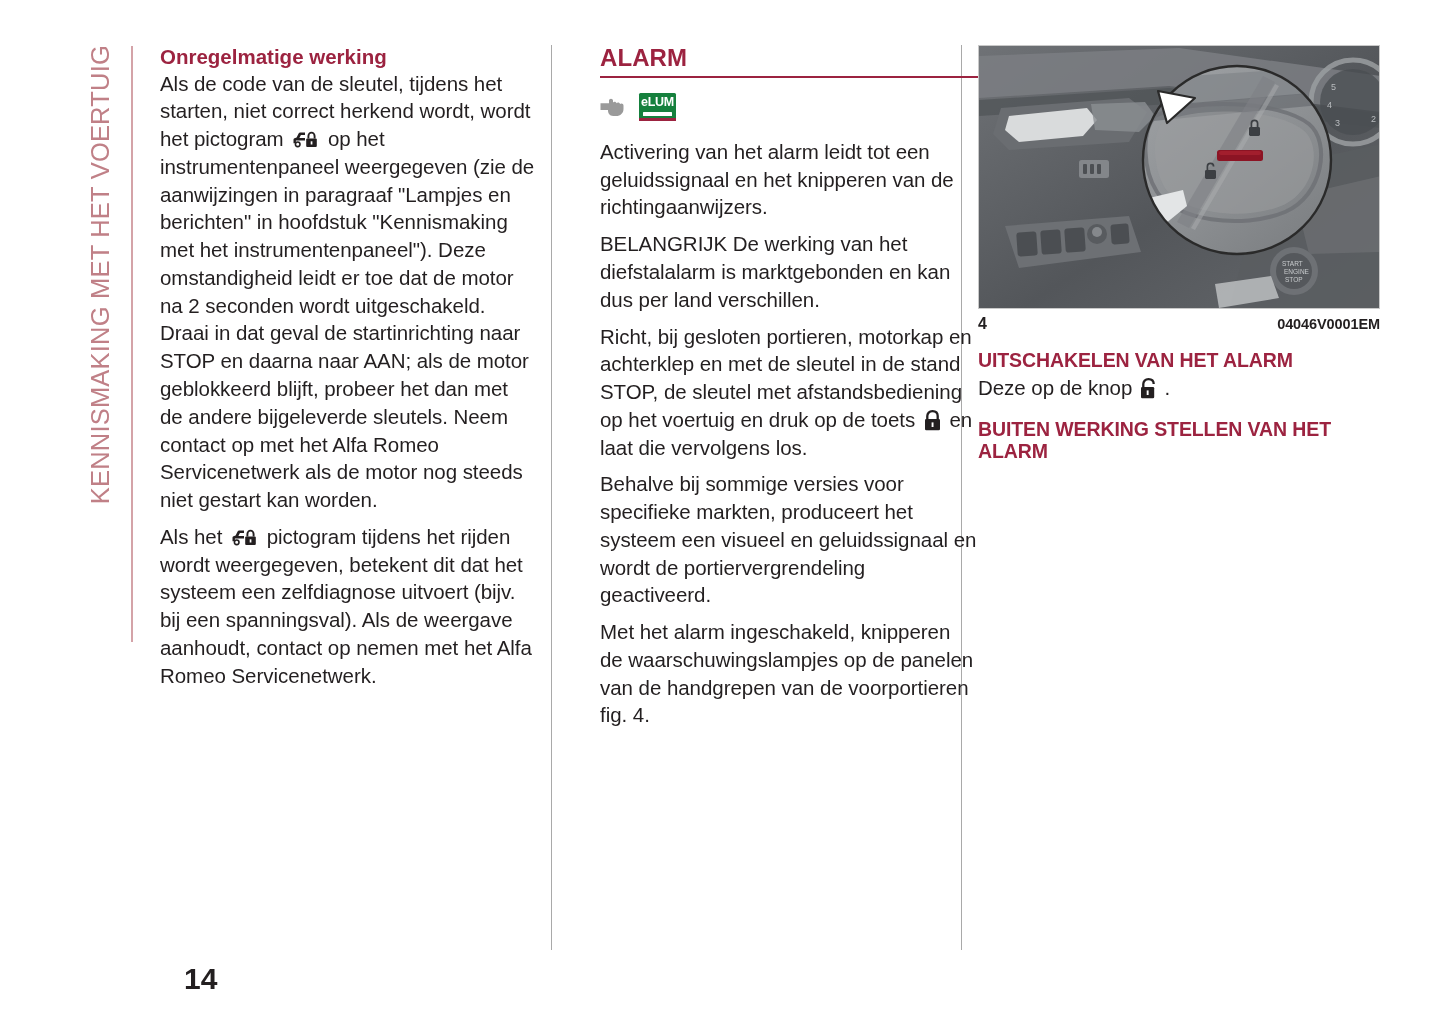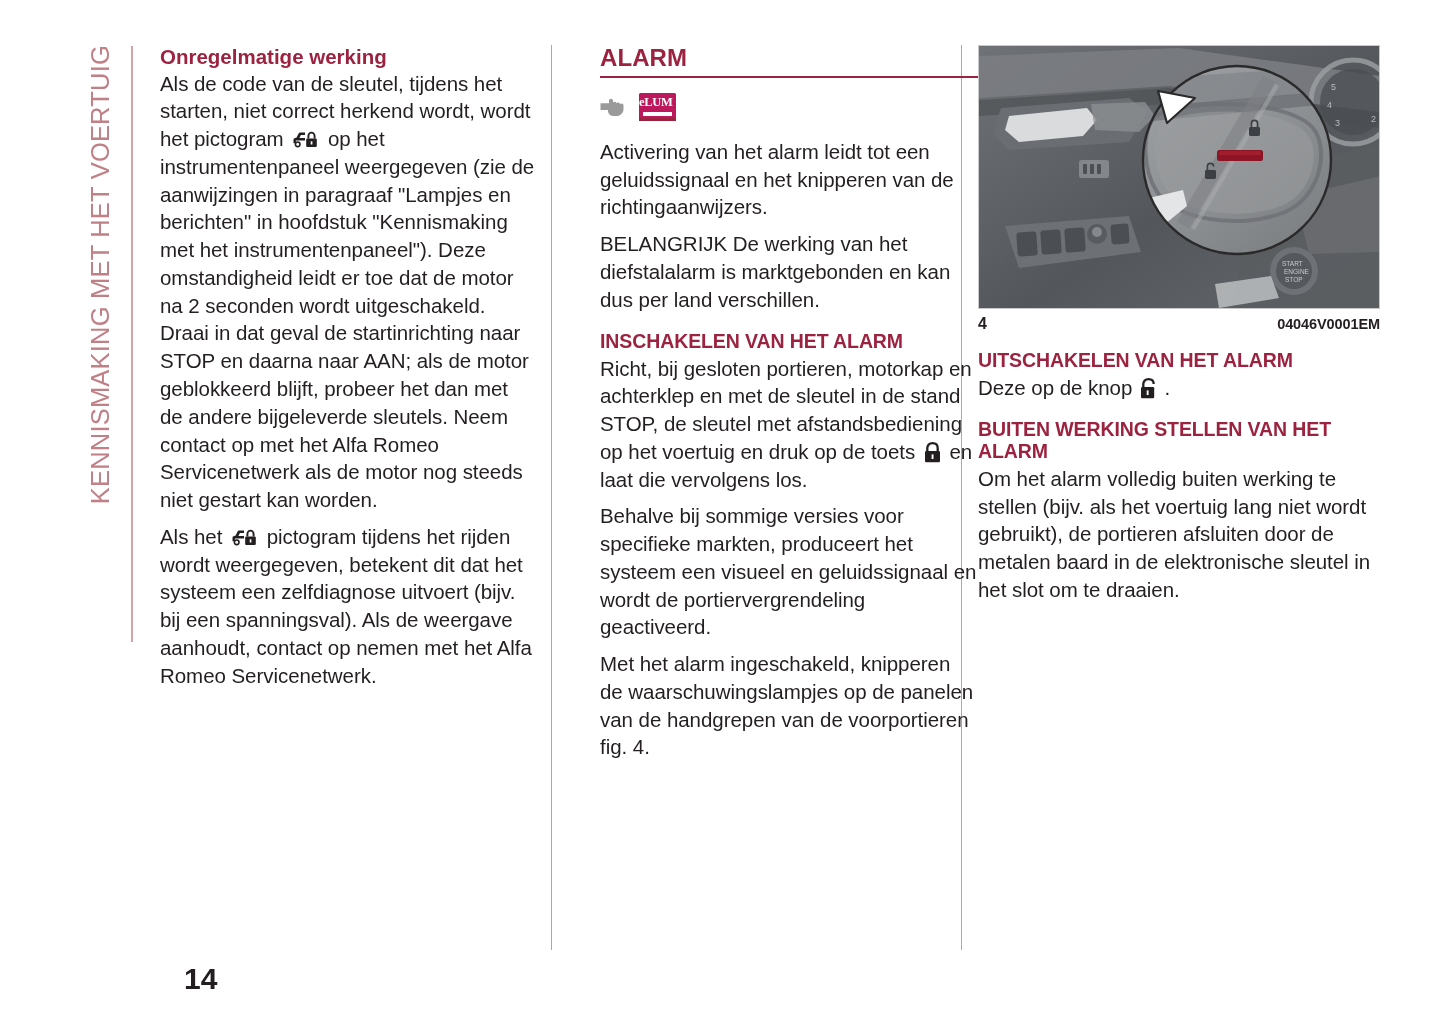--- a/index.html
+++ b/index.html
@@ -114,28 +114,27 @@
   #elum-row {
     display: flex;
     align-items: center;
     gap: 9px;
     margin: 14px 0 16px 0;
     height: 30px;
   }
   #hand-icon { width: 30px; height: 22px; }
   #elum-badge {
     width: 37px; height: 28px;
-    background: #be185d;
+    background: #15803d;
     border-radius: 1.5px;
     position: relative;
     display: flex;
     align-items: flex-start;
-    justify-content: flex-start;
+    justify-content: center;
     padding-top: 3px;
-    font-family: Liberation Serif, serif;
   }
   #elum-badge .elum-text {
     color: #ffffff;
     font-size: 12.5px;
     font-weight: bold;
     letter-spacing: -0.3px;
     line-height: 1;
   }
   #elum-badge .pages {
     position: absolute;
@@ -243,21 +242,20 @@
       <span class="elum-text">eLUM</span>
       <span class="pages"></span>
       <span class="spine"></span>
     </span>
   </div>
 
   <p class="body">Activering van het alarm leidt tot een geluidssignaal en het knipperen van de richtingaanwijzers.</p>
 
   <p class="body">BELANGRIJK De werking van het diefstalalarm is marktgebonden en kan dus per land verschillen.</p>
 
-  <h3 class="sub-head">INSCHAKELEN VAN HET ALARM</h3>
 
   <p class="body">
     <span>Richt, bij gesloten portieren, motorkap en achterklep en met de sleutel in de stand STOP, de sleutel met afstandsbediening op het voertuig en druk op de toets</span>
     <span class="ic ic-lock">
       <svg viewBox="0 0 17 21" width="17" height="21" xmlns="http://www.w3.org/2000/svg">
         <path d="M3.3 9.2 L3.3 6.1 C3.3 3.3 5.2 1.2 8.5 1.2 C11.8 1.2 13.7 3.3 13.7 6.1 L13.7 9.2" fill="none" stroke="#231f20" stroke-width="2.3"></path>
         <rect x="1.0" y="9.0" width="15.0" height="11.2" rx="1.3" fill="#231f20"></rect>
         <rect x="7.6" y="12.4" width="1.9" height="4.6" fill="#ffffff"></rect>
       </svg>
     </span>
@@ -389,17 +387,16 @@
         <rect x="1.0" y="9.0" width="13.2" height="11.2" rx="1.3" fill="#231f20"></rect>
         <rect x="6.7" y="12.4" width="1.9" height="4.6" fill="#ffffff"></rect>
       </svg>
     </span>
     <span>.</span>
   </p>
 
 
   <h3 class="sub-head">BUITEN WERKING STELLEN VAN HET ALARM</h3>
 
-  <p class="body">Om het alarm volledig buiten werking te stellen (bijv. als het voertuig lang niet wordt gebruikt), de portieren afsluiten door de metalen baard in de elektronische sleutel in het slot om te draaien.</p>
 
 </div>
 
 <div id="page-number">14</div>
 
 </body></html>

